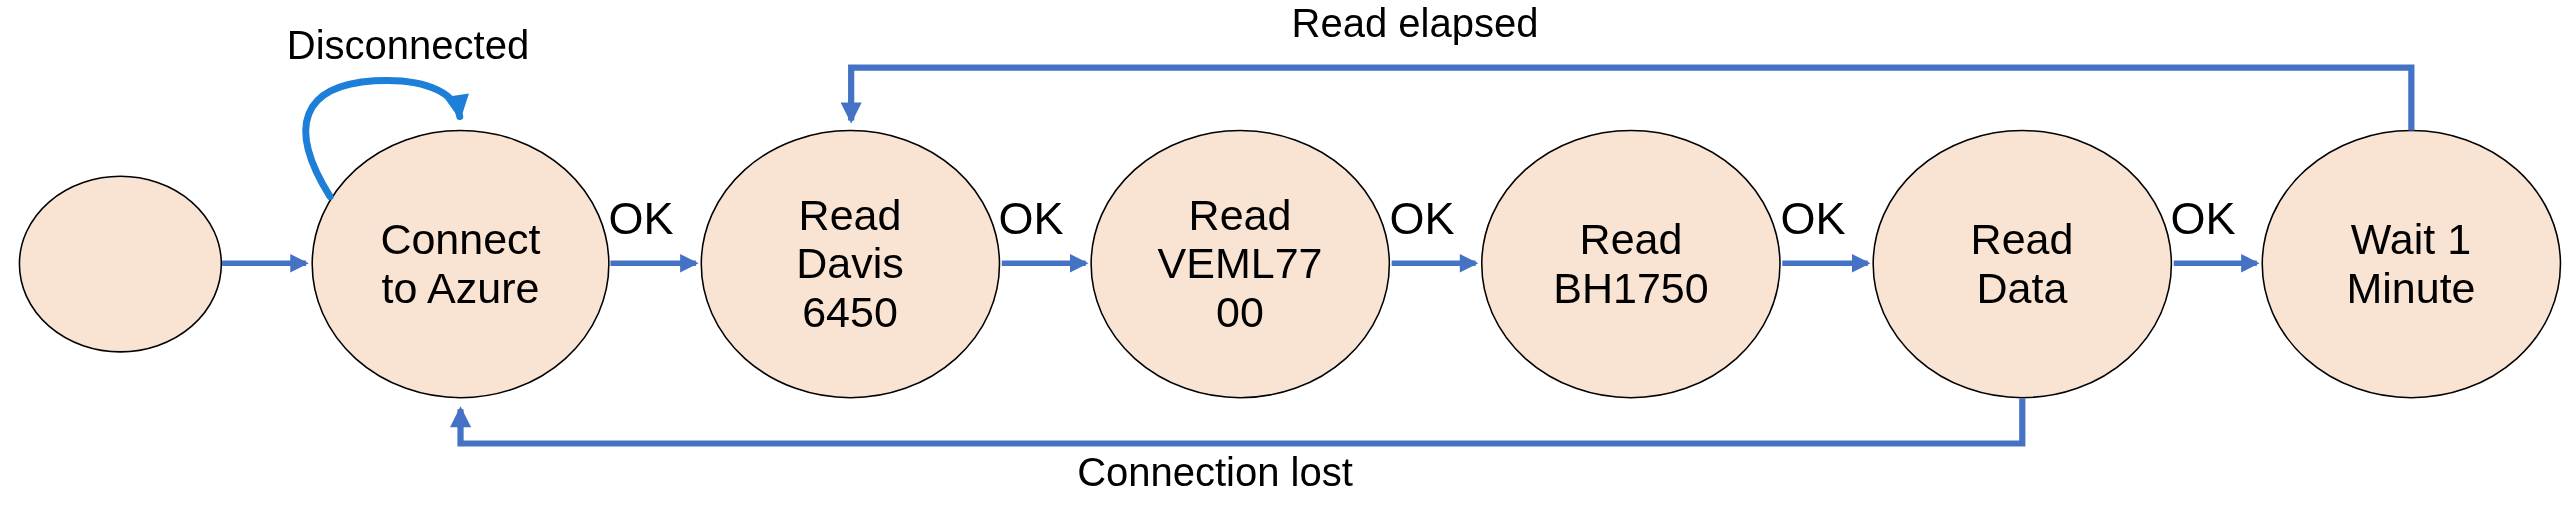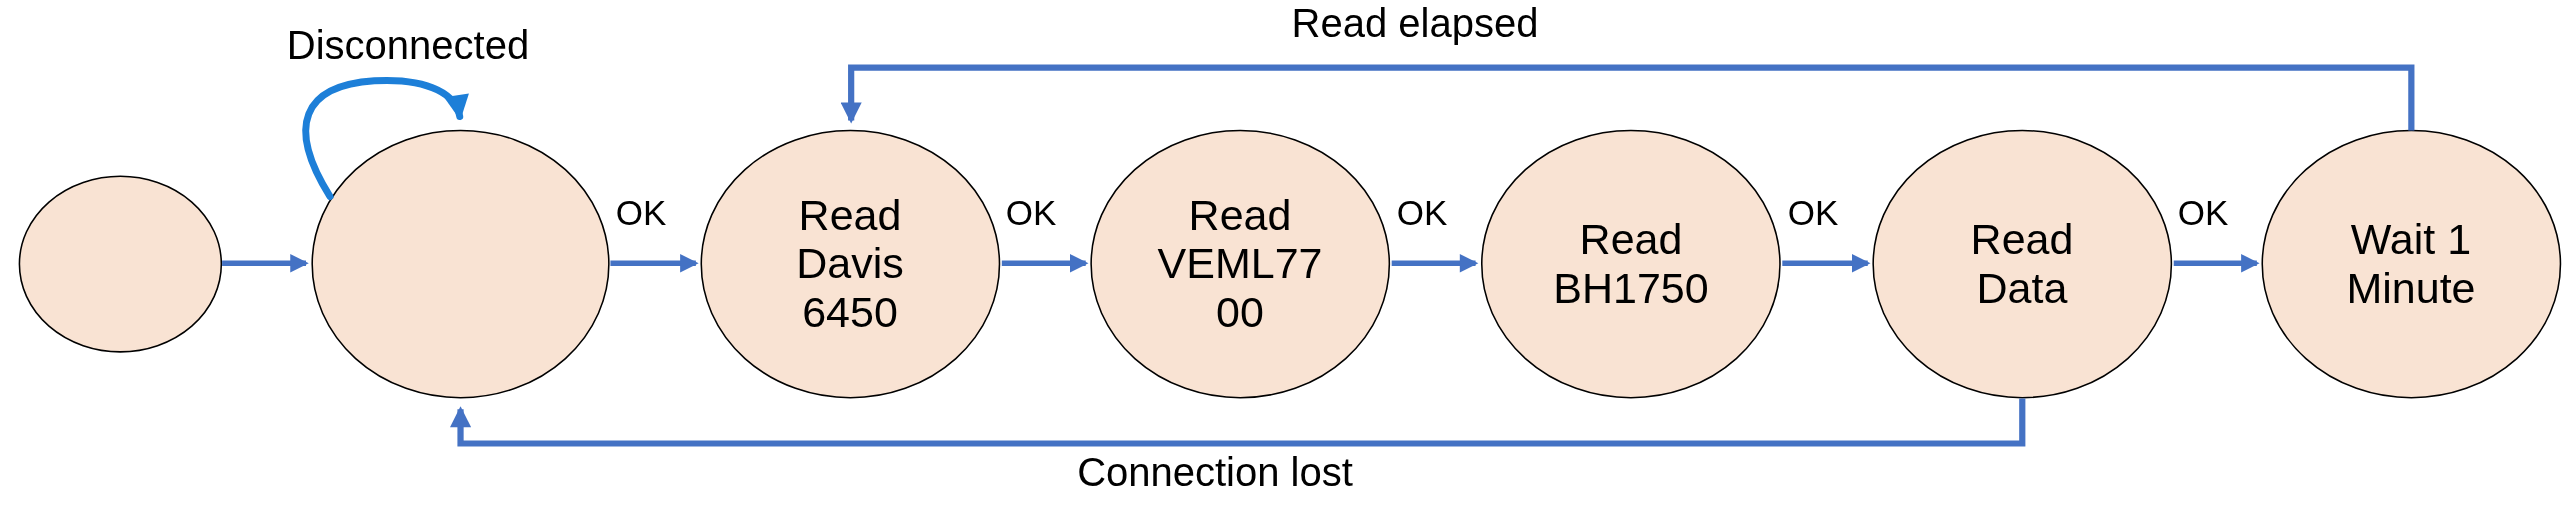--- a/index.html
+++ b/index.html
@@ -24,21 +24,21 @@
   }
   .edge-label{
     position:absolute;
     transform:translateX(-50%);
     font-size:40px;line-height:1.15;
     color:#000;white-space:nowrap;
   }
   .ok-label{
     position:absolute;
     transform:translateX(-50%);
-    font-size:35px;line-height:1.15;
+    font-size:45px;line-height:1.15;
     color:#000;white-space:nowrap;
   }
 </style>
 </head>
 <body>
 
 <div class="canvas">
 
   <svg width="2576" height="515" viewBox="0 0 3317 663">
     <defs>
@@ -65,20 +65,22 @@
     <line x1="2295" y1="339" x2="2405" y2="339" class="conn" stroke-width="7" marker-end="url(#mArrow)" stroke="#4472c4"></line>
     <line x1="2799" y1="339" x2="2906" y2="339" class="conn" stroke-width="7" marker-end="url(#mArrow)" stroke="#4472c4"></line>
 
     <path d="M 3105 168 L 3105 87 L 1096 87 L 1096 155" class="conn" stroke-width="8" marker-end="url(#mArrow)" stroke="#4472c4"></path>
 
     <path d="M 2604 513 L 2604 571 L 593 571 L 593 527" class="conn" stroke-width="8" marker-end="url(#mArrow)" stroke="#4472c4"></path>
 
     <path d="M 425 253 C 368 162, 390 110, 482 104 C 556 100, 588 124, 592 150" class="conn" stroke-width="9" stroke-linecap="round" marker-end="url(#mLoop)" stroke="#1d7fd8"></path>
   </svg>
 
+  <div class="state-label" style="left:312px;top:130px;width:297px;height:267px;">Connect
+to Azure</div>
   <div class="state-label" style="left:701px;top:130px;width:298px;height:267px;">Read
 Davis
 6450</div>
   <div class="state-label" style="left:1091px;top:130px;width:298px;height:267px;">Read
 VEML77
 00</div>
   <div class="state-label" style="left:1482px;top:130px;width:298px;height:267px;">Read
 BH1750</div>
   <div class="state-label" style="left:1873px;top:130px;width:298px;height:267px;">Read
 Data</div>

